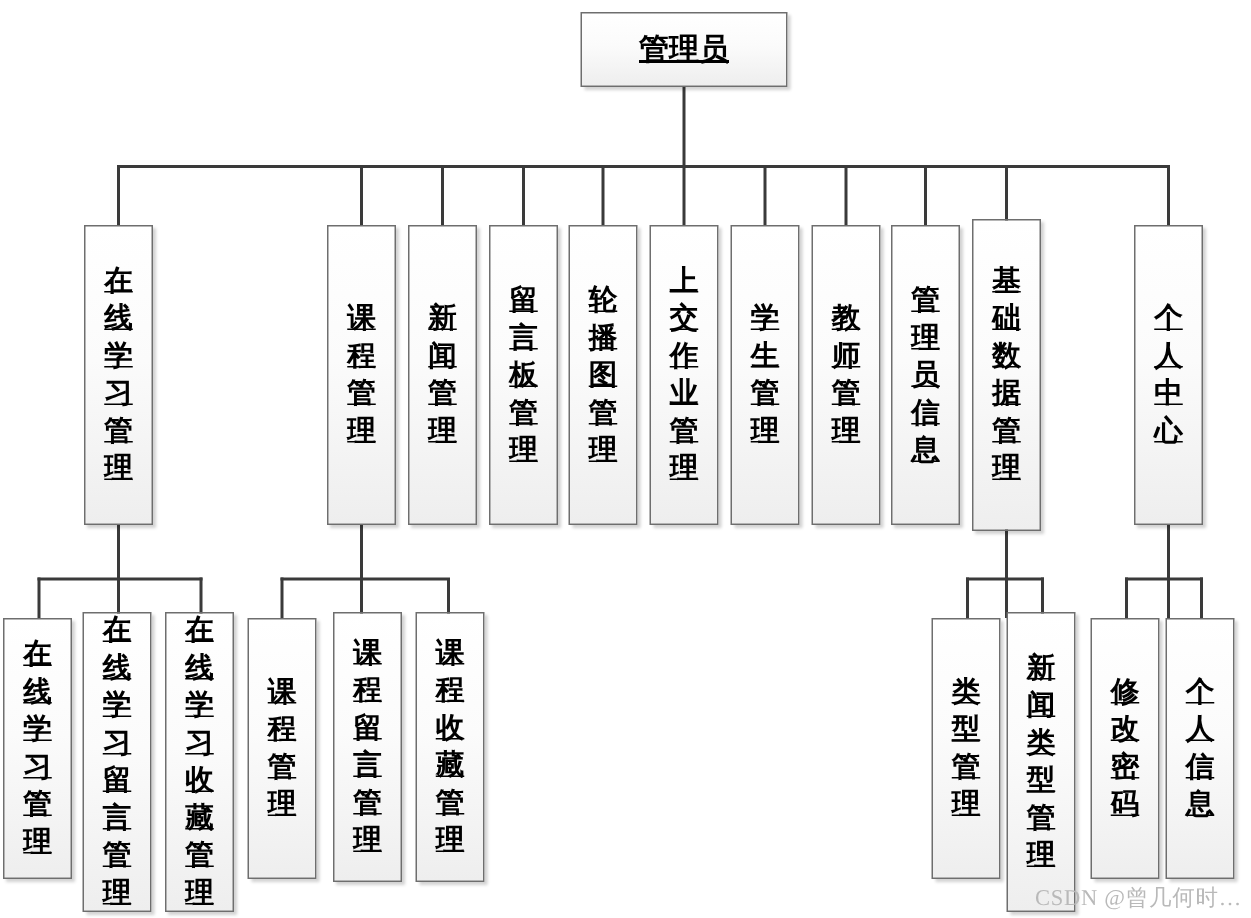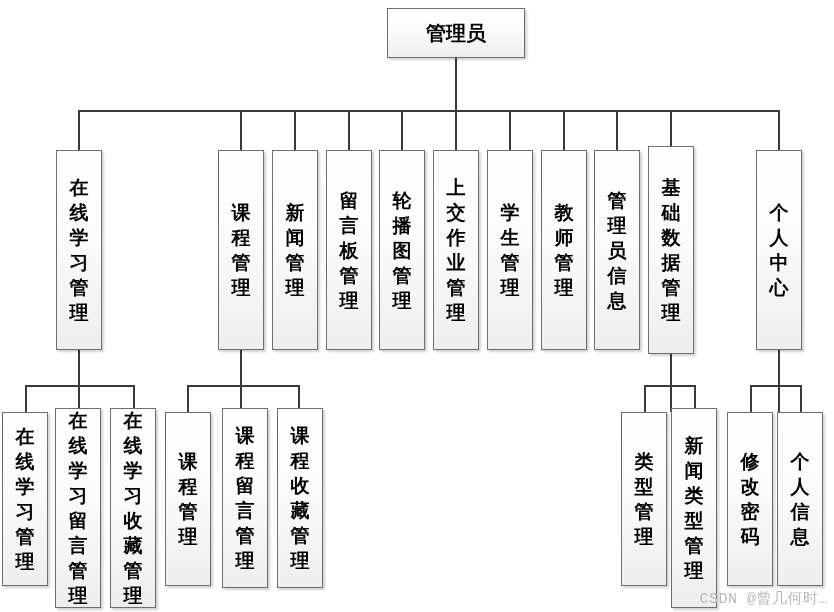--- a/index.html
+++ b/index.html
@@ -26,20 +26,21 @@
   .node .label{
     display:block;
     font-size:19px;
     line-height:25px;
     font-weight:700;
     color:#000000;
     text-align:right;
     letter-spacing:0;
     white-space:pre-line;
     word-break:keep-all;
+    text-decoration:underline;
   }
   .node.root .label{
     font-size:20px;
     line-height:24px;
   }
 
   
   .ln{
     position:absolute;
     background:#3a3a3a;
@@ -48,21 +49,21 @@
   .ln.v{width:2px;}
   .ln.h{height:2px;}
 
   
   .watermark{
     position:absolute;
     right:6px;
     bottom:4px;
     font-size:15px;
     color:#b9b9b9;
-    font-family:Liberation Mono, monospace;
+    font-family:Liberation Serif, serif;
     letter-spacing:.5px;
     z-index:9;
     white-space:nowrap;
     pointer-events:none;
   }
 </style>
 </head>
 <body>
 
 <div id="canvas">

